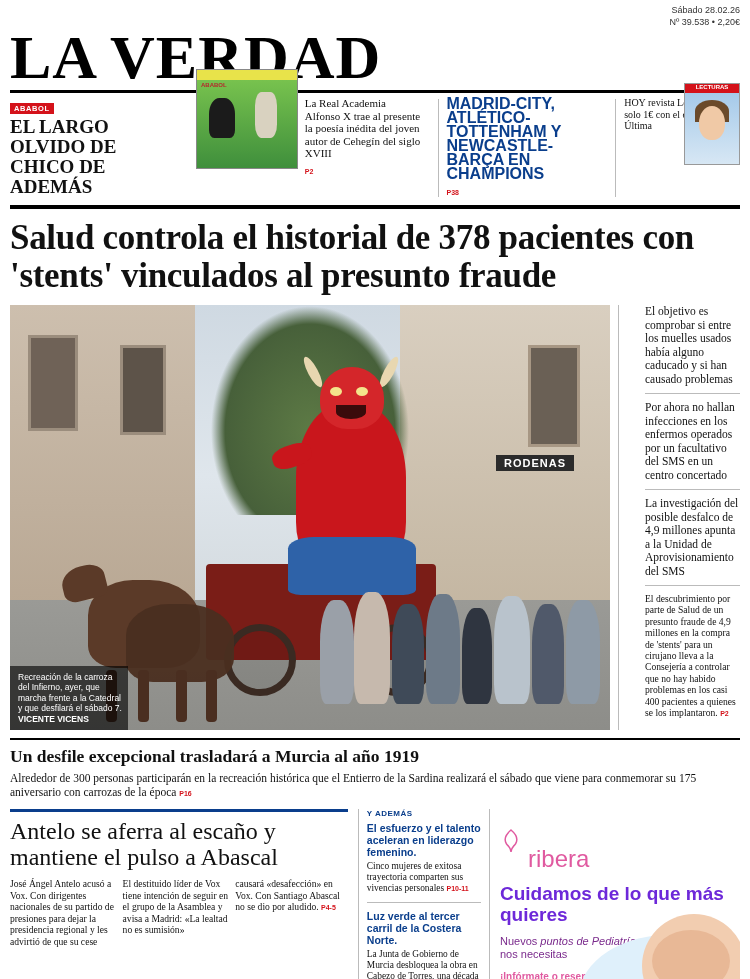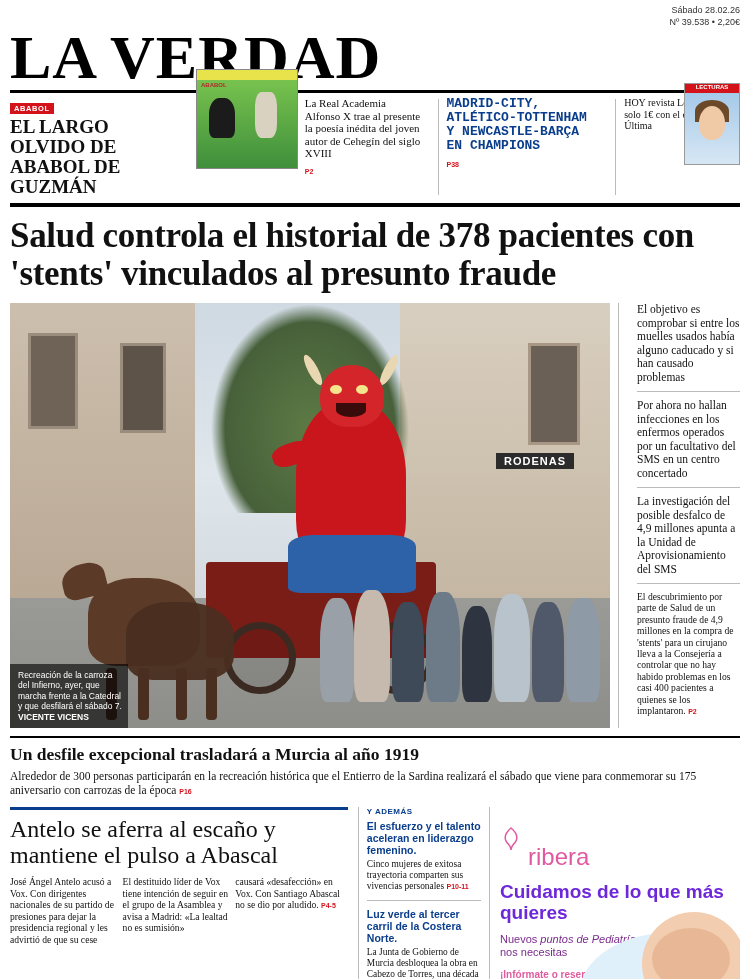--- a/index.html
+++ b/index.html
@@ -55,22 +55,22 @@
     font-family:"Liberation Sans", sans-serif;font-weight:bold;
     font-size:7.5px;letter-spacing:.6px;padding:1px 4px;margin-bottom:3px;
   }
   .promo-head{
     font-weight:bold;font-size:19px;line-height:20px;color:#111;
   }
   .promo-text{
     font-size:11px;line-height:12.5px;color:#111;
   }
   .promo-blue{
-    font-family:Liberation Mono, monospace;font-weight:bold;
-    color:#0a3e8c;font-size:13px;line-height:14px;
+    font-family:Liberation Sans, sans-serif;font-weight:bold;
+    color:#0a3e8c;font-size:16px;line-height:14px;
   }
   .promo-small{
     font-size:10px;line-height:11.5px;color:#111;
   }
   .pref{font-family:"Liberation Sans", sans-serif;font-size:7px;font-weight:bold;color:#d4121a;}
   .vline{width:1px;background:#bbb;align-self:stretch;margin:2px 8px;}
 
   
   .promo-img-a{
     position:absolute;left:196px;top:-24px;width:100px;height:98px;
@@ -97,21 +97,21 @@
 
   
   .lead{padding:10px 20px 4px 10px;}
   .lead h1{
     margin:0;font-weight:bold;font-size:35px;line-height:38px;letter-spacing:-.3px;
   }
 
   
   .body-wrap{display:flex;padding:6px 10px 0 10px;}
   .photo-col{width:600px;position:relative;}
-  .side-col{width:120px;padding-left:18px;border-left:1px solid #bbb;margin-left:8px;}
+  .side-col{width:120px;padding-left:26px;border-left:1px solid #bbb;margin-left:8px;}
 
   .photo{
     position:relative;width:600px;height:425px;overflow:hidden;background:#8fa7bd;
   }
   
   .ph-sky{position:absolute;inset:0;background:linear-gradient(#cfd9e2 0%,#dfe6ec 40%,#c9cfd2 100%);}
   .ph-bldg-l{position:absolute;left:0;top:0;width:185px;height:300px;background:linear-gradient(#cdbfae,#b9a894);}
   .ph-bldg-l:before{content:"";position:absolute;left:18px;top:30px;width:44px;height:90px;background:#6f6257;border:3px solid #9b8d7d;}
   .ph-bldg-l:after{content:"";position:absolute;left:110px;top:40px;width:40px;height:84px;background:#5d5349;border:3px solid #9b8d7d;}
   .ph-bldg-r{position:absolute;right:0;top:0;width:210px;height:330px;background:linear-gradient(#d9cfc0,#c2b49f);}
@@ -207,21 +207,21 @@
     <div>
       <div class="logo">LA VERDAD</div>
     </div>
   </div>
   <div class="rule-black"></div>
 
   <div class="promo">
 
     <div class="promo-col c1">
       <span class="tag-red">ABABOL</span>
-      <div class="promo-head">EL LARGO OLVIDO DE ABABOL DE GUZMÁN</div>
+      <div class="promo-head">EL LARGO OLVIDO DE CHICO DE ADEMÁS</div>
     </div>
 
     <div class="promo-img-a">
       <div class="pa-top"></div>
       <div class="pa-cap">ABABOL</div>
       <div class="pa-fig"></div>
       <div class="pa-fig2"></div>
     </div>
 
     <div class="promo-col c2">

